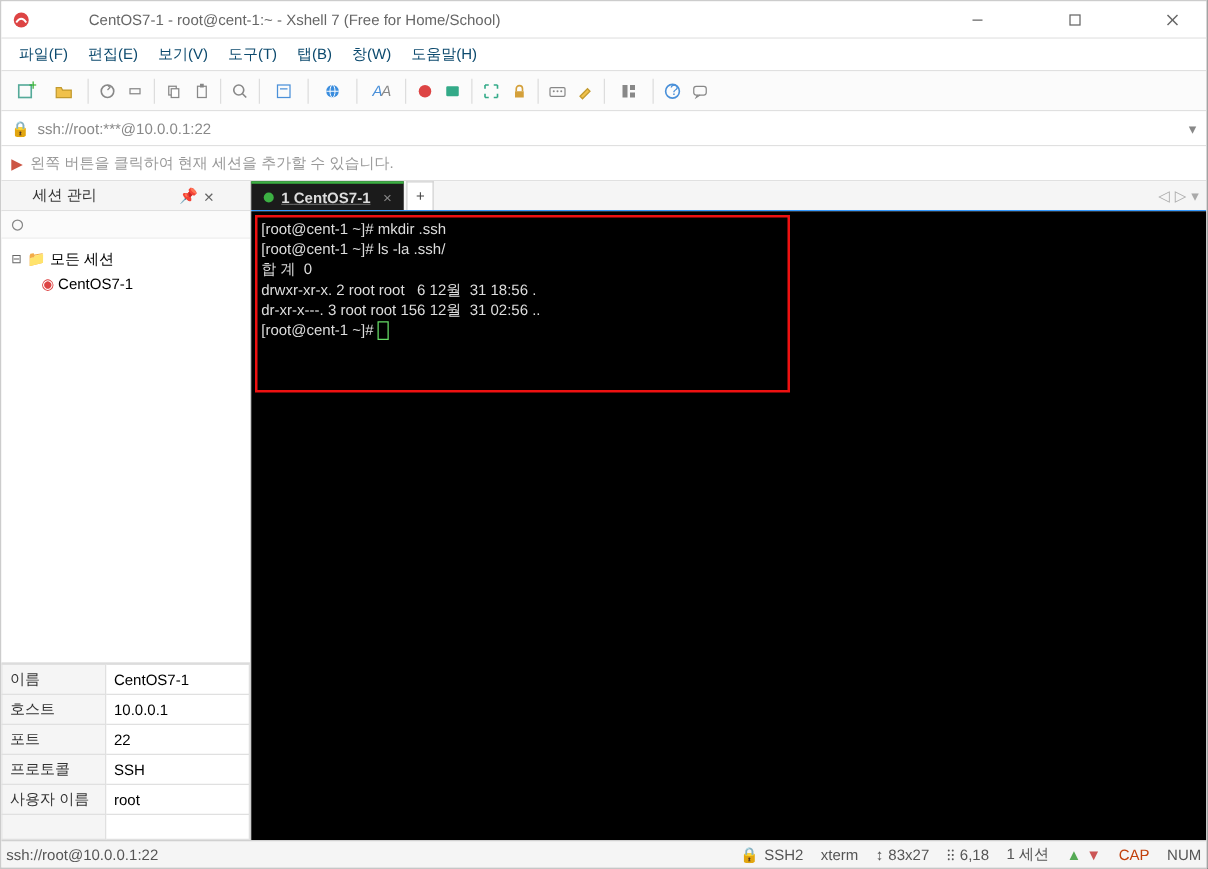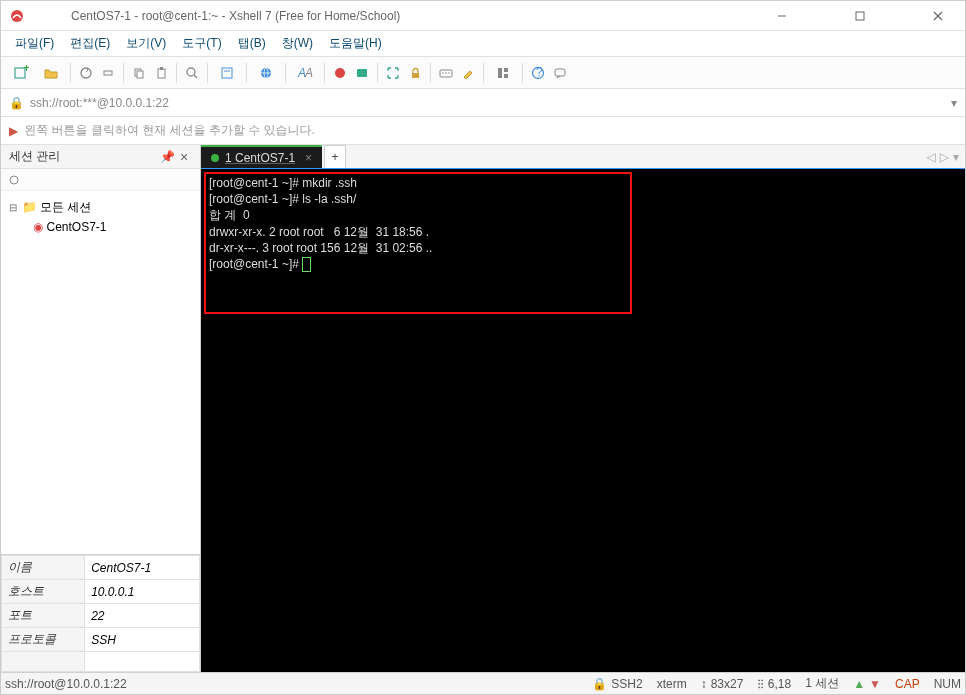--- a/index.html
+++ b/index.html
@@ -30,45 +30,45 @@
 
 .hintbar { height: 28px; background: #fff; display: flex; align-items: center; padding: 0 8px; border-bottom: 1px solid #e0e0e0; gap: 6px; }
 .hintbar .flag { color: #c54; }
 .hintbar .hint { color: #999; }
 
 
 .main { flex: 1; display: flex; min-height: 0; }
 
 
 .leftpane { width: 200px; background: #fff; border-right: 1px solid #d0d0d0; display: flex; flex-direction: column; }
-.leftpane-header { height: 24px; background: #f5f5f5; display: flex; align-items: center; padding: 0 8px; border-bottom: 1px solid #e0e0e0; }
+.leftpane-header { height: 24px; background: #f5f5f5; display: flex; align-items: center; padding: 0 25px; border-bottom: 1px solid #e0e0e0; }
 .leftpane-header .title { flex: 1; color: #333; }
 .leftpane-header .pin { width: 16px; text-align: center; color: #666; cursor: pointer; }
 .leftpane-header .close { width: 16px; text-align: center; color: #666; cursor: pointer; font-size: 14px; }
 .leftpane-toolbar { height: 22px; background: #fbfbfb; border-bottom: 1px solid #eee; display: flex; align-items: center; padding: 0 4px; }
 .leftpane-toolbar .lt-btn { width: 18px; height: 18px; display:flex; align-items:center; justify-content:center; }
 .tree { flex: 1; padding: 6px 4px; overflow: auto; }
 .tree-row { display: flex; align-items: center; height: 20px; gap: 3px; padding-left: 4px; cursor: pointer; }
 .tree-row.child { padding-left: 28px; }
 .tree-toggle { width: 10px; color: #666; font-size: 10px; }
 .folder-icon { color: #f0c14b; }
 .xsh-icon { color: #d44; }
 
 
 .propgrid { border-top: 1px solid #d0d0d0; }
 .propgrid table { width: 100%; border-collapse: collapse; }
-.propgrid td { border: 1px solid #e0e0e0; padding: 3px 6px; height: 20px; background: #fff; font-style: italic; }
+.propgrid td { border: 1px solid #e0e0e0; padding: 3px 6px; height: 20px; background: #fff; }
 .propgrid td.key { background: #f5f5f5; width: 42%; color: #333; }
 
 
 .rightpane { flex: 1; display: flex; flex-direction: column; background: #fff; min-height: 0; }
 .tabbar { height: 24px; background: #f5f5f5; display: flex; align-items: stretch; border-bottom: 1px solid #3399ff; }
 .tab { display: flex; align-items: center; padding: 0 10px; gap: 6px; background: #1b1b1b; color: #ddd; border-top: 2px solid #3cb043; cursor: pointer; }
 .tab .dot { width: 8px; height: 8px; background: #3cb043; border-radius: 50%; }
-.tab .label { text-decoration: underline; text-decoration-color: rgba(200,200,200,0.4); }
+.tab .label { text-decoration: underline; text-decoration-color: rgba(200,200,200,0.4); font-weight: bold; }
 .tab .tclose { color: #888; margin-left: 4px; }
 .addtab { width: 22px; display: flex; align-items: center; justify-content: center; background: #fff; border: 1px solid #d0d0d0; border-bottom: none; margin-left: 2px; cursor: pointer; color: #444; }
 .tabbar .spacer { flex: 1; }
 .tabnav { display: flex; align-items: center; gap: 4px; padding: 0 6px; color: #aaa; }
 
 .terminal { flex: 1; background: #000; color: #ddd; font-family: "Consolas", "Courier New", monospace; font-size: 14px; line-height: 1.35; position: relative; overflow: hidden; }
 .term-highlight { position: absolute; top: 3px; left: 3px; width: 428px; height: 142px; border: 2px solid #e11; pointer-events: none; }
 .term-content { padding: 6px 8px; white-space: pre; }
 .cursor { display: inline-block; width: 9px; height: 15px; border: 1px solid #6d6; vertical-align: middle; }
 
@@ -295,20 +295,24 @@
               <td class="key">호스트</td>
               <td>10.0.0.1</td>
             </tr>
         <tr>
               <td class="key">포트</td>
               <td>22</td>
             </tr>
         <tr>
               <td class="key">프로토콜</td>
               <td>SSH</td>
+            </tr>
+        <tr>
+              <td class="key">사용자 이름</td>
+              <td>root</td>
             </tr>
         <tr>
               <td class="key"></td>
               <td></td>
             </tr>
       </tbody>
         </table>
     </div>
   </div>
 

